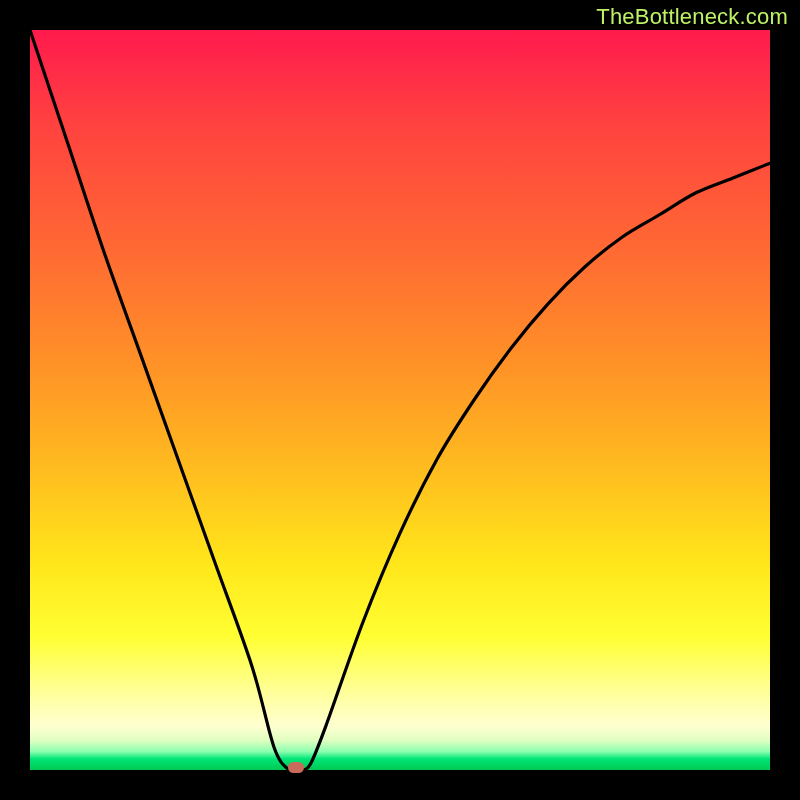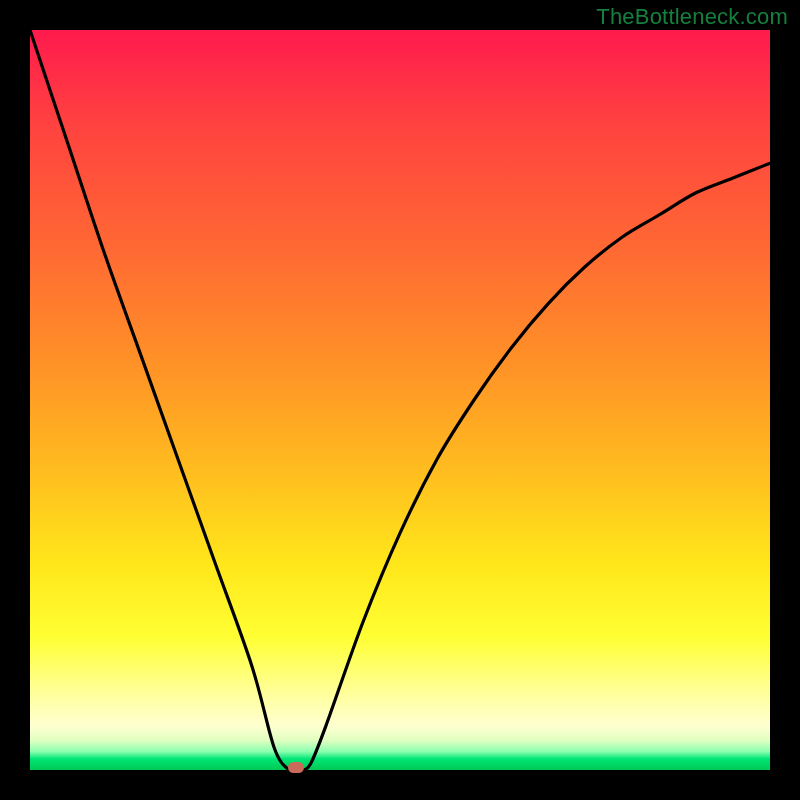--- a/index.html
+++ b/index.html
@@ -40,21 +40,21 @@
       #e0ffc0 96%,
       #8cffb0 97.5%,
       #00e676 98.5%,
       #00c853 100%
     );
   }
   .watermark {
     position: absolute;
     top: 4px;
     right: 12px;
-    color: #15803d;
+    color: #bef264;
     font-size: 22px;
     letter-spacing: 0.2px;
     user-select: none;
   }
   svg.curve {
     position: absolute;
     left: 0;
     top: 0;
     width: 740px;
     height: 740px;

